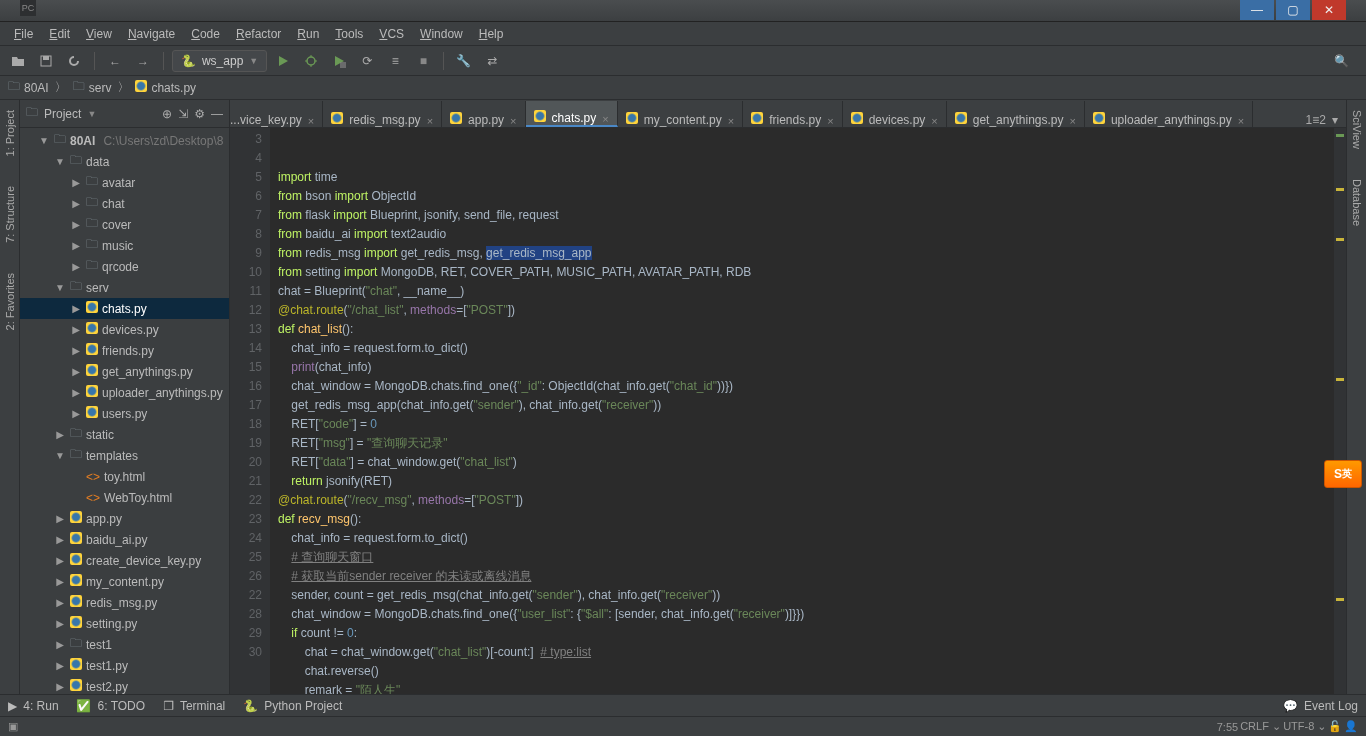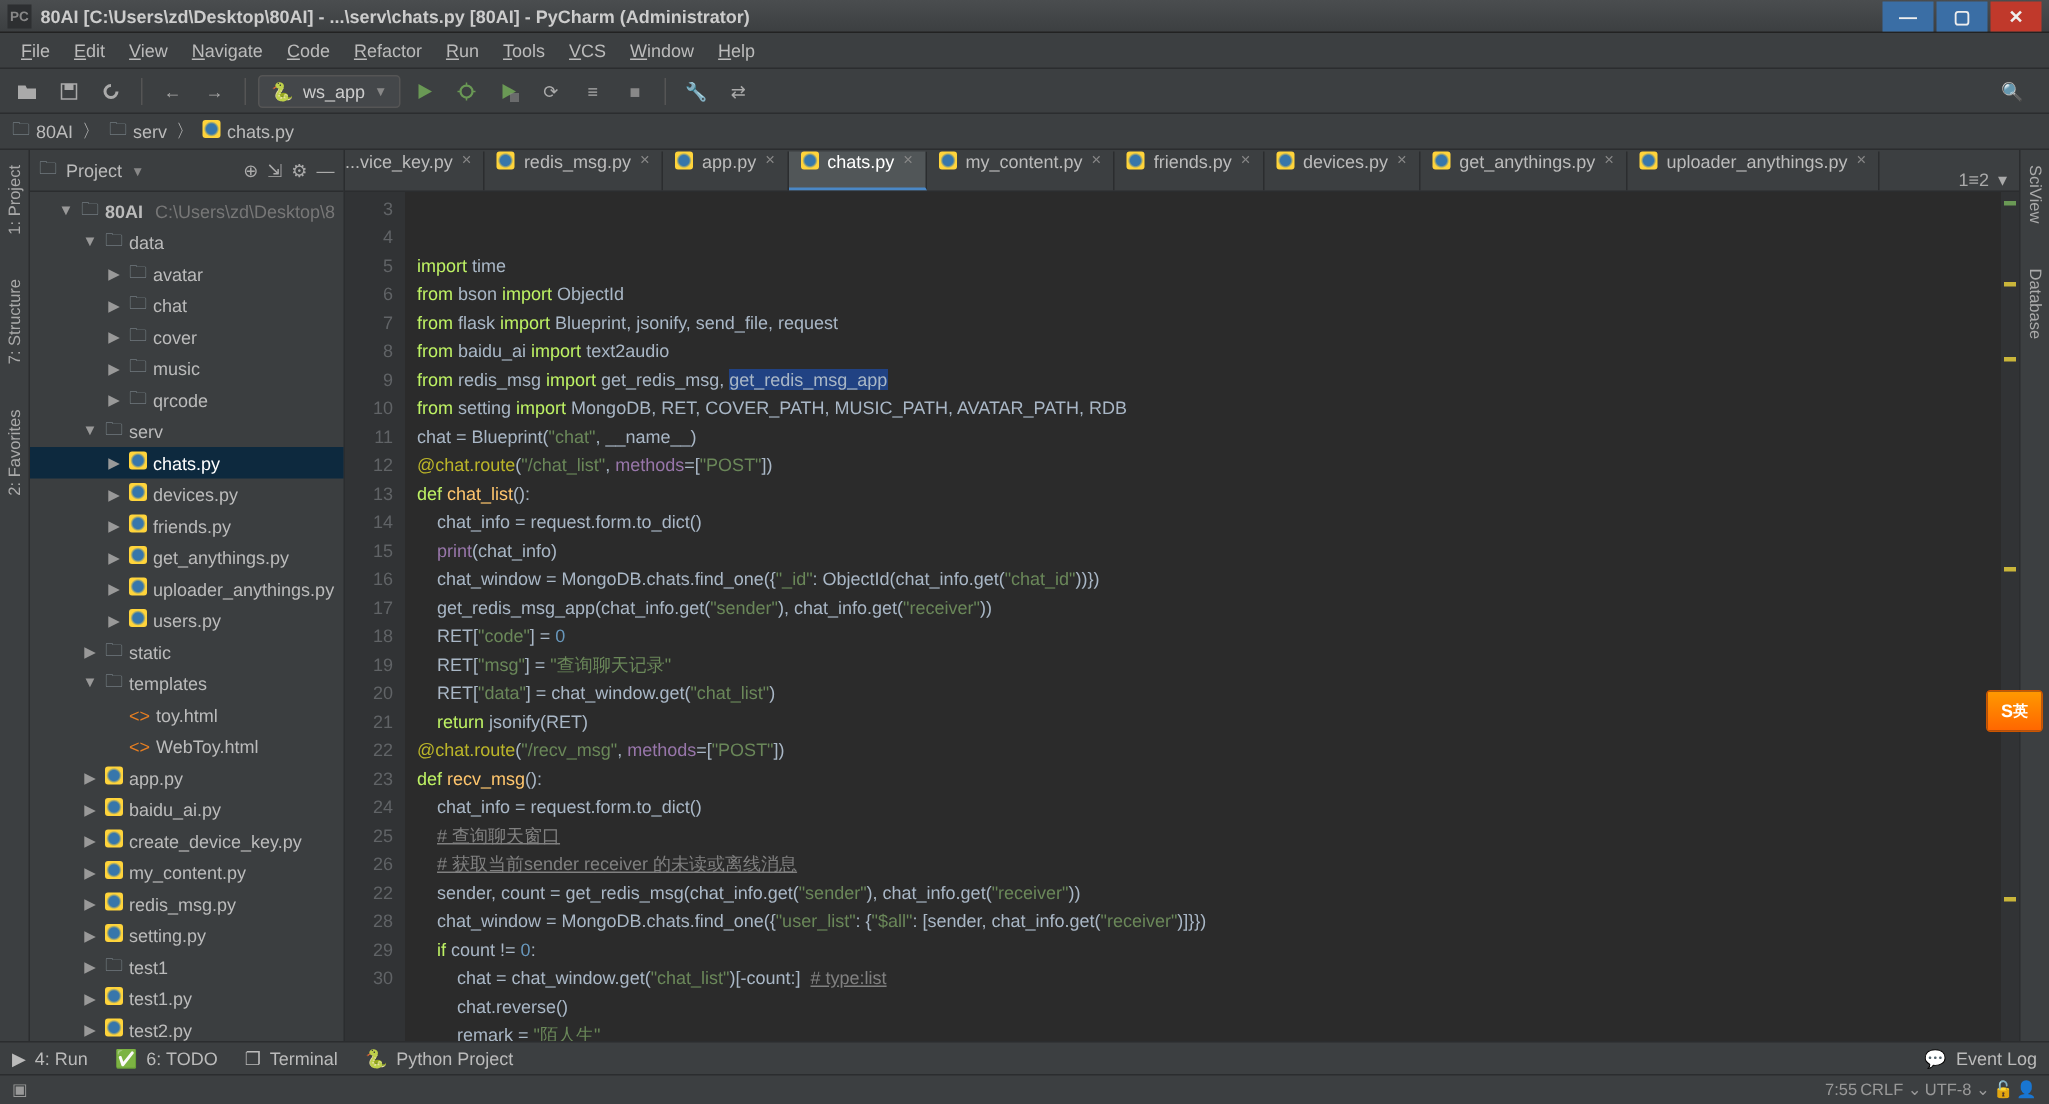--- a/index.html
+++ b/index.html
@@ -1,19 +1,19 @@
 <!DOCTYPE html>
 <html><head>
 <meta charset="utf-8">
 <style>
 * { margin: 0; padding: 0; box-sizing: border-box; font-family: "Segoe UI", Arial, sans-serif; }
 html, body { height: 100%; background: #3c3f41; color: #bbb; font-size: 12px; overflow: hidden; }
 
 
-.titlebar { height: 22px; background: linear-gradient(#4a4d4f,#3c3f41); display: flex; align-items: center; padding: 0 5px; border-bottom: 1px solid #222; font-weight: bold; }
+.titlebar { height: 22px; background: linear-gradient(#4a4d4f,#3c3f41); display: flex; align-items: flex-start; padding: 0 20px; border-bottom: 1px solid #222; }
 .titlebar .icon-slot { width: 16px; height: 16px; background: #2d2f31; display: inline-flex; align-items: center; justify-content: center; font-size: 9px; color: #888; margin-right: 6px; }
 .titlebar .title-text { color: #ccc; }
 .winbtns { margin-left: auto; display: flex; }
 .winbtn { width: 34px; height: 20px; margin-left: 2px; display: flex; align-items: center; justify-content: center; color: #eee; }
 .winbtn.min { background: #3a6ea5; }
 .winbtn.max { background: #3a6ea5; }
 .winbtn.close { background: #c0392b; }
 
 
 .menubar { height: 24px; background: #3c3f41; display: flex; align-items: center; padding: 0 6px; border-bottom: 1px solid #2b2d2f; }
@@ -60,21 +60,21 @@
 .icon-html { color: #e67e22; }
 .tree-row .lbl { color: #bbb; }
 .tree-row.selected .lbl { color: #fff; }
 .tree-row .path-dim { color: #777; margin-left: 4px; }
 .tree-row.bold .lbl { font-weight: bold; }
 .depth1 { padding-left: 18px; } .depth2 { padding-left: 34px; } .depth3 { padding-left: 50px; }
 
 
 .editor-area { flex: 1; display: flex; flex-direction: column; background: #2b2b2b; }
 .tabs-row { height: 28px; background: #3c3f41; display: flex; align-items: flex-end; border-bottom: 1px solid #2b2d2f; overflow: hidden; }
-.tab { height: 26px; padding: 0 8px; display: flex; align-items: flex-start; gap: 6px; border-right: 1px solid #2b2d2f; color: #bbb; cursor: default; margin-top: 40px; }
+.tab { height: 26px; padding: 0 8px; display: flex; align-items: flex-end; gap: 6px; border-right: 1px solid #2b2d2f; color: #bbb; cursor: default; margin-top: 40px; }
 .tab .close { color: #888; font-size: 11px; }
 .tab.active { background: #515658; color: #fff; border-bottom: 2px solid #4a88c7; }
 .tab.partial { padding-left: 0; }
 .tabs-tools { margin-left: auto; padding: 0 8px; color: #aaa; display: flex; gap: 6px; }
 
 .editor-body { flex: 1; display: flex; overflow: hidden; position: relative; }
 .gutter { width: 40px; background: #313335; color: #606366; text-align: right; padding: 2px 8px 0 0; font-family: Consolas, monospace; font-size: 12px; line-height: 19px; }
 .code { flex: 1; padding: 2px 0 0 8px; font-family: Consolas, monospace; font-size: 12px; line-height: 19px; white-space: pre; color: #a9b7c6; overflow: hidden; position: relative; }
 .code .line { height: 19px; }
 .k-orange { color: #bef264; }
@@ -102,21 +102,20 @@
 
 .ime-badge { position: absolute; right: 4px; top: 460px; width: 38px; height: 28px; background: linear-gradient(#f90,#f60); border: 1px solid #c50; color: #fff; font-weight: bold; display: flex; align-items: center; justify-content: center; border-radius: 3px; z-index: 50; }
 
 svg { display: block; }
 </style>
 </head>
 <body>
 
 <div class="titlebar">
   <span class="icon-slot">PC</span>
-  <span class="title-text">80AI [C:\Users\zd\Desktop\80AI] - ...\serv\chats.py [80AI] - PyCharm (Administrator)</span>
   <div class="winbtns">
     <div class="winbtn min">—</div>
     <div class="winbtn max">▢</div>
     <div class="winbtn close">✕</div>
   </div>
 </div>
 
 <div class="menubar" id="menubar">
     <span class="menu-item"><u>F</u>ile</span>
     <span class="menu-item"><u>E</u>dit</span>

